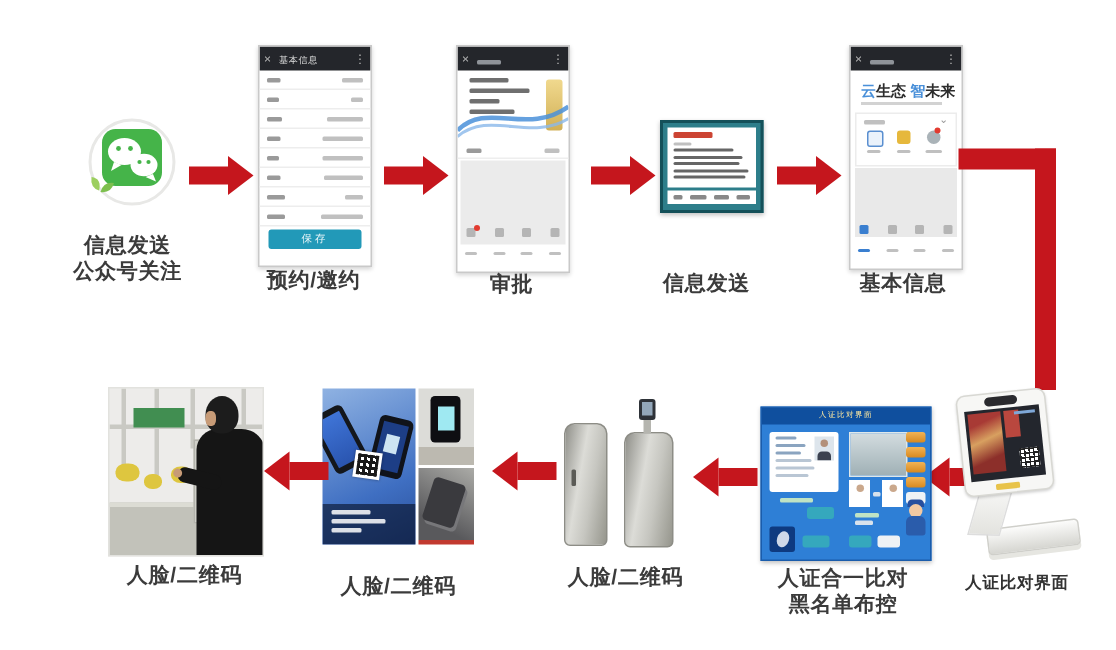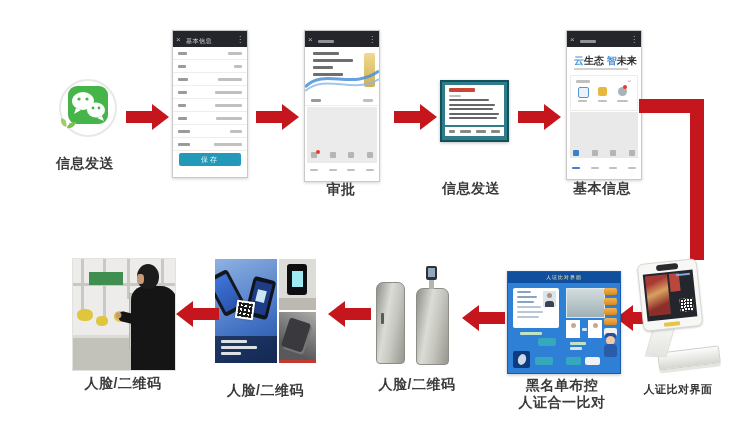--- a/index.html
+++ b/index.html
@@ -186,20 +186,21 @@
       <ellipse cx="44" cy="35" rx="9" ry="7.5" fill="#ffffff"></ellipse>
       <polygon points="50,41 52,46 45,43" fill="#ffffff"></polygon>
       <circle cx="41" cy="33" r="1.4" fill="#45b449"></circle>
       <circle cx="47" cy="33" r="1.4" fill="#45b449"></circle>
       <path d="M14 52 q-6 -2 -5 -9 q7 1 5 9z" fill="#9ccf5f"></path>
       <path d="M15 53 q2 -7 9 -6 q-2 7 -9 6z" fill="#7dbf4e"></path>
     </svg>
   </div>
   <div class="lbl" style="left:22px;top:155px;width:126px;">
     <div>信息发送</div>
+    <div>公众号关注</div>
   </div>
 
   <div class="arw r" style="left:126px;top:104px;">
       <i class="shaft"></i>
       <i class="head"></i>
     </div>
 
   <div class="phone" style="left:172px;top:30px;height:146px;">
     <div class="ph-head">
       <span class="ph-x">×</span>
@@ -235,20 +236,21 @@
           <i class="bar" style="width:12px"></i>
           <i class="bar lt" style="width:12px"></i>
         </div>
       <div class="frow">
           <i class="bar" style="width:12px"></i>
           <i class="bar lt" style="width:28px"></i>
         </div>
     </div>
     <div class="teal-btn">保存</div>
   </div>
+  <div class="lbl" style="left:168px;top:178px;width:82px;">预约/邀约</div>
 
   <div class="arw r" style="left:256px;top:104px;">
       <i class="shaft"></i>
       <i class="head"></i>
     </div>
 
   <div class="phone" style="left:304px;top:30px;height:150px;">
     <div class="ph-head">
       <span class="ph-x">×</span>
       <span class="ph-titlebar"></span>
@@ -390,22 +392,22 @@
     <span class="obtn" style="top:36px;"></span>
     <span class="obtn" style="top:46px;"></span>
     <span class="wbtn" style="right:3px;top:56px;width:13px;"></span>
     <div class="police">
       <span class="pcap"></span>
         <span class="phead"></span>
         <span class="pbody"></span>
     </div>
   </div>
   <div class="lbl" style="left:494px;top:377px;width:136px;">
+    <div>人证合一比对</div>
     <div>黑名单布控</div>
-    <div>人证合一比对</div>
   </div>
 
   <div class="arw l" style="left:462px;top:305px;">
       <i class="shaft"></i>
       <i class="head"></i>
     </div>
 
   <div class="gate">
     <div class="pillar p1">
         <span class="pslot"></span>

